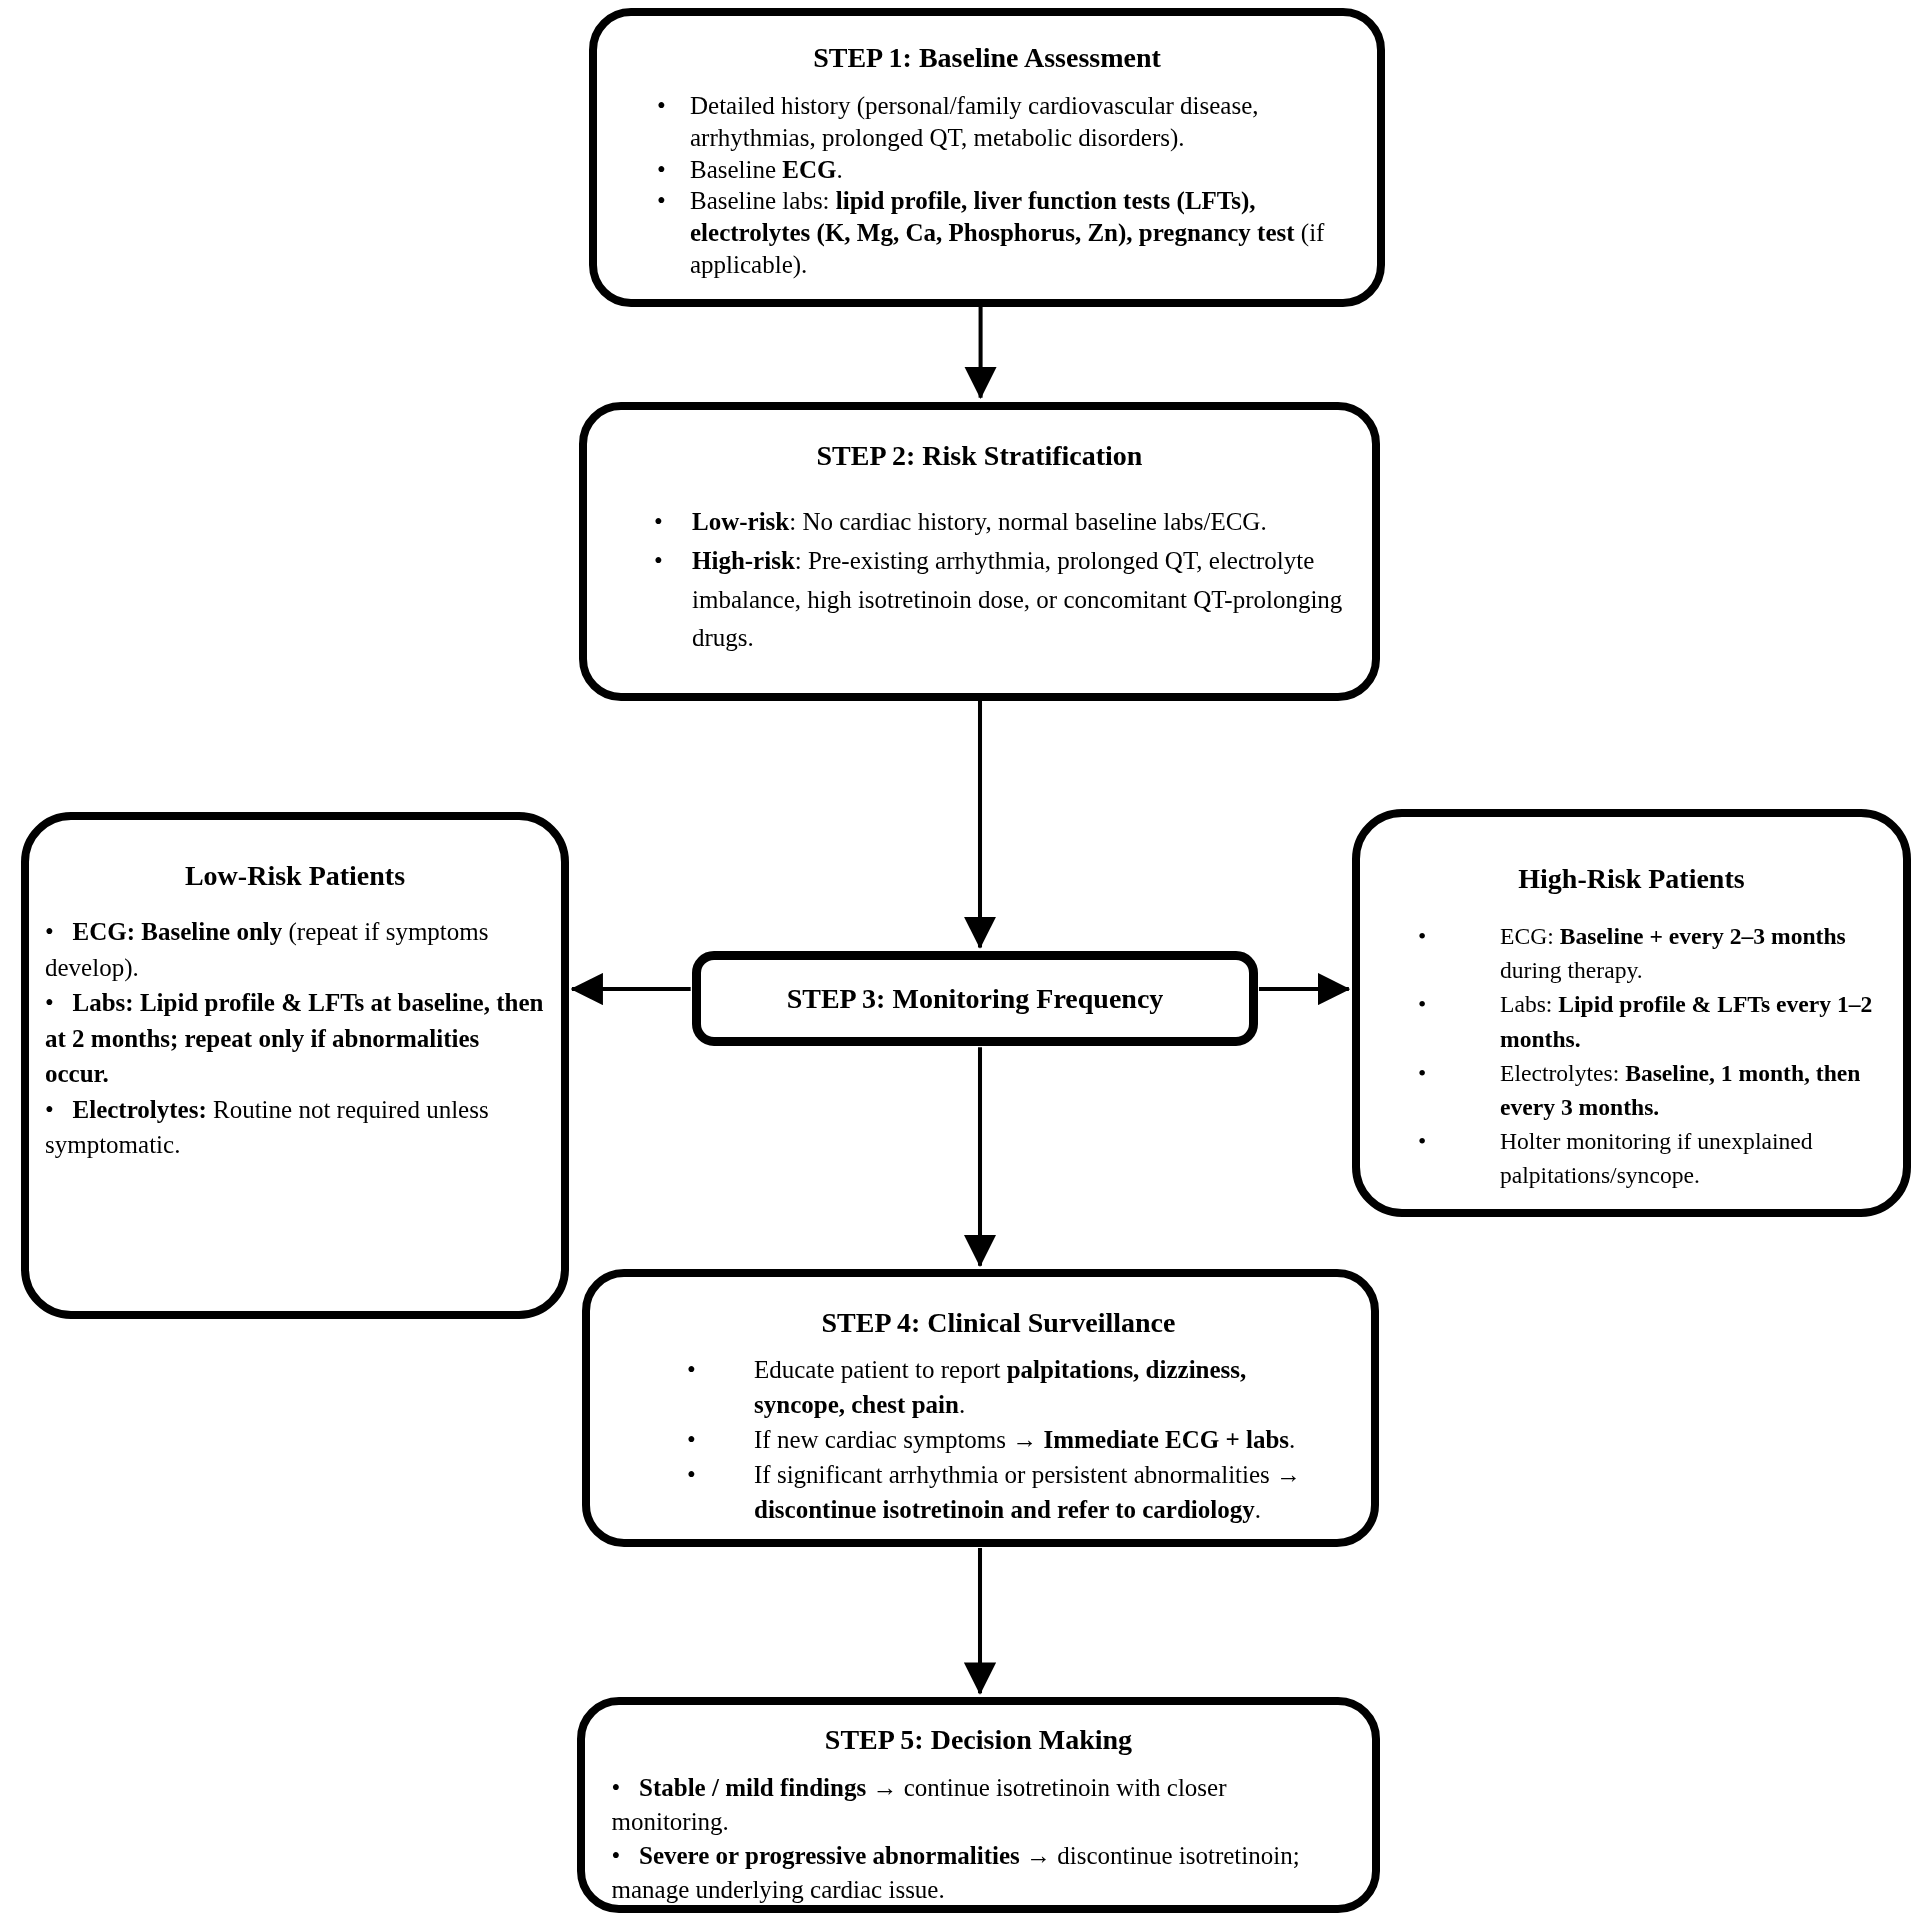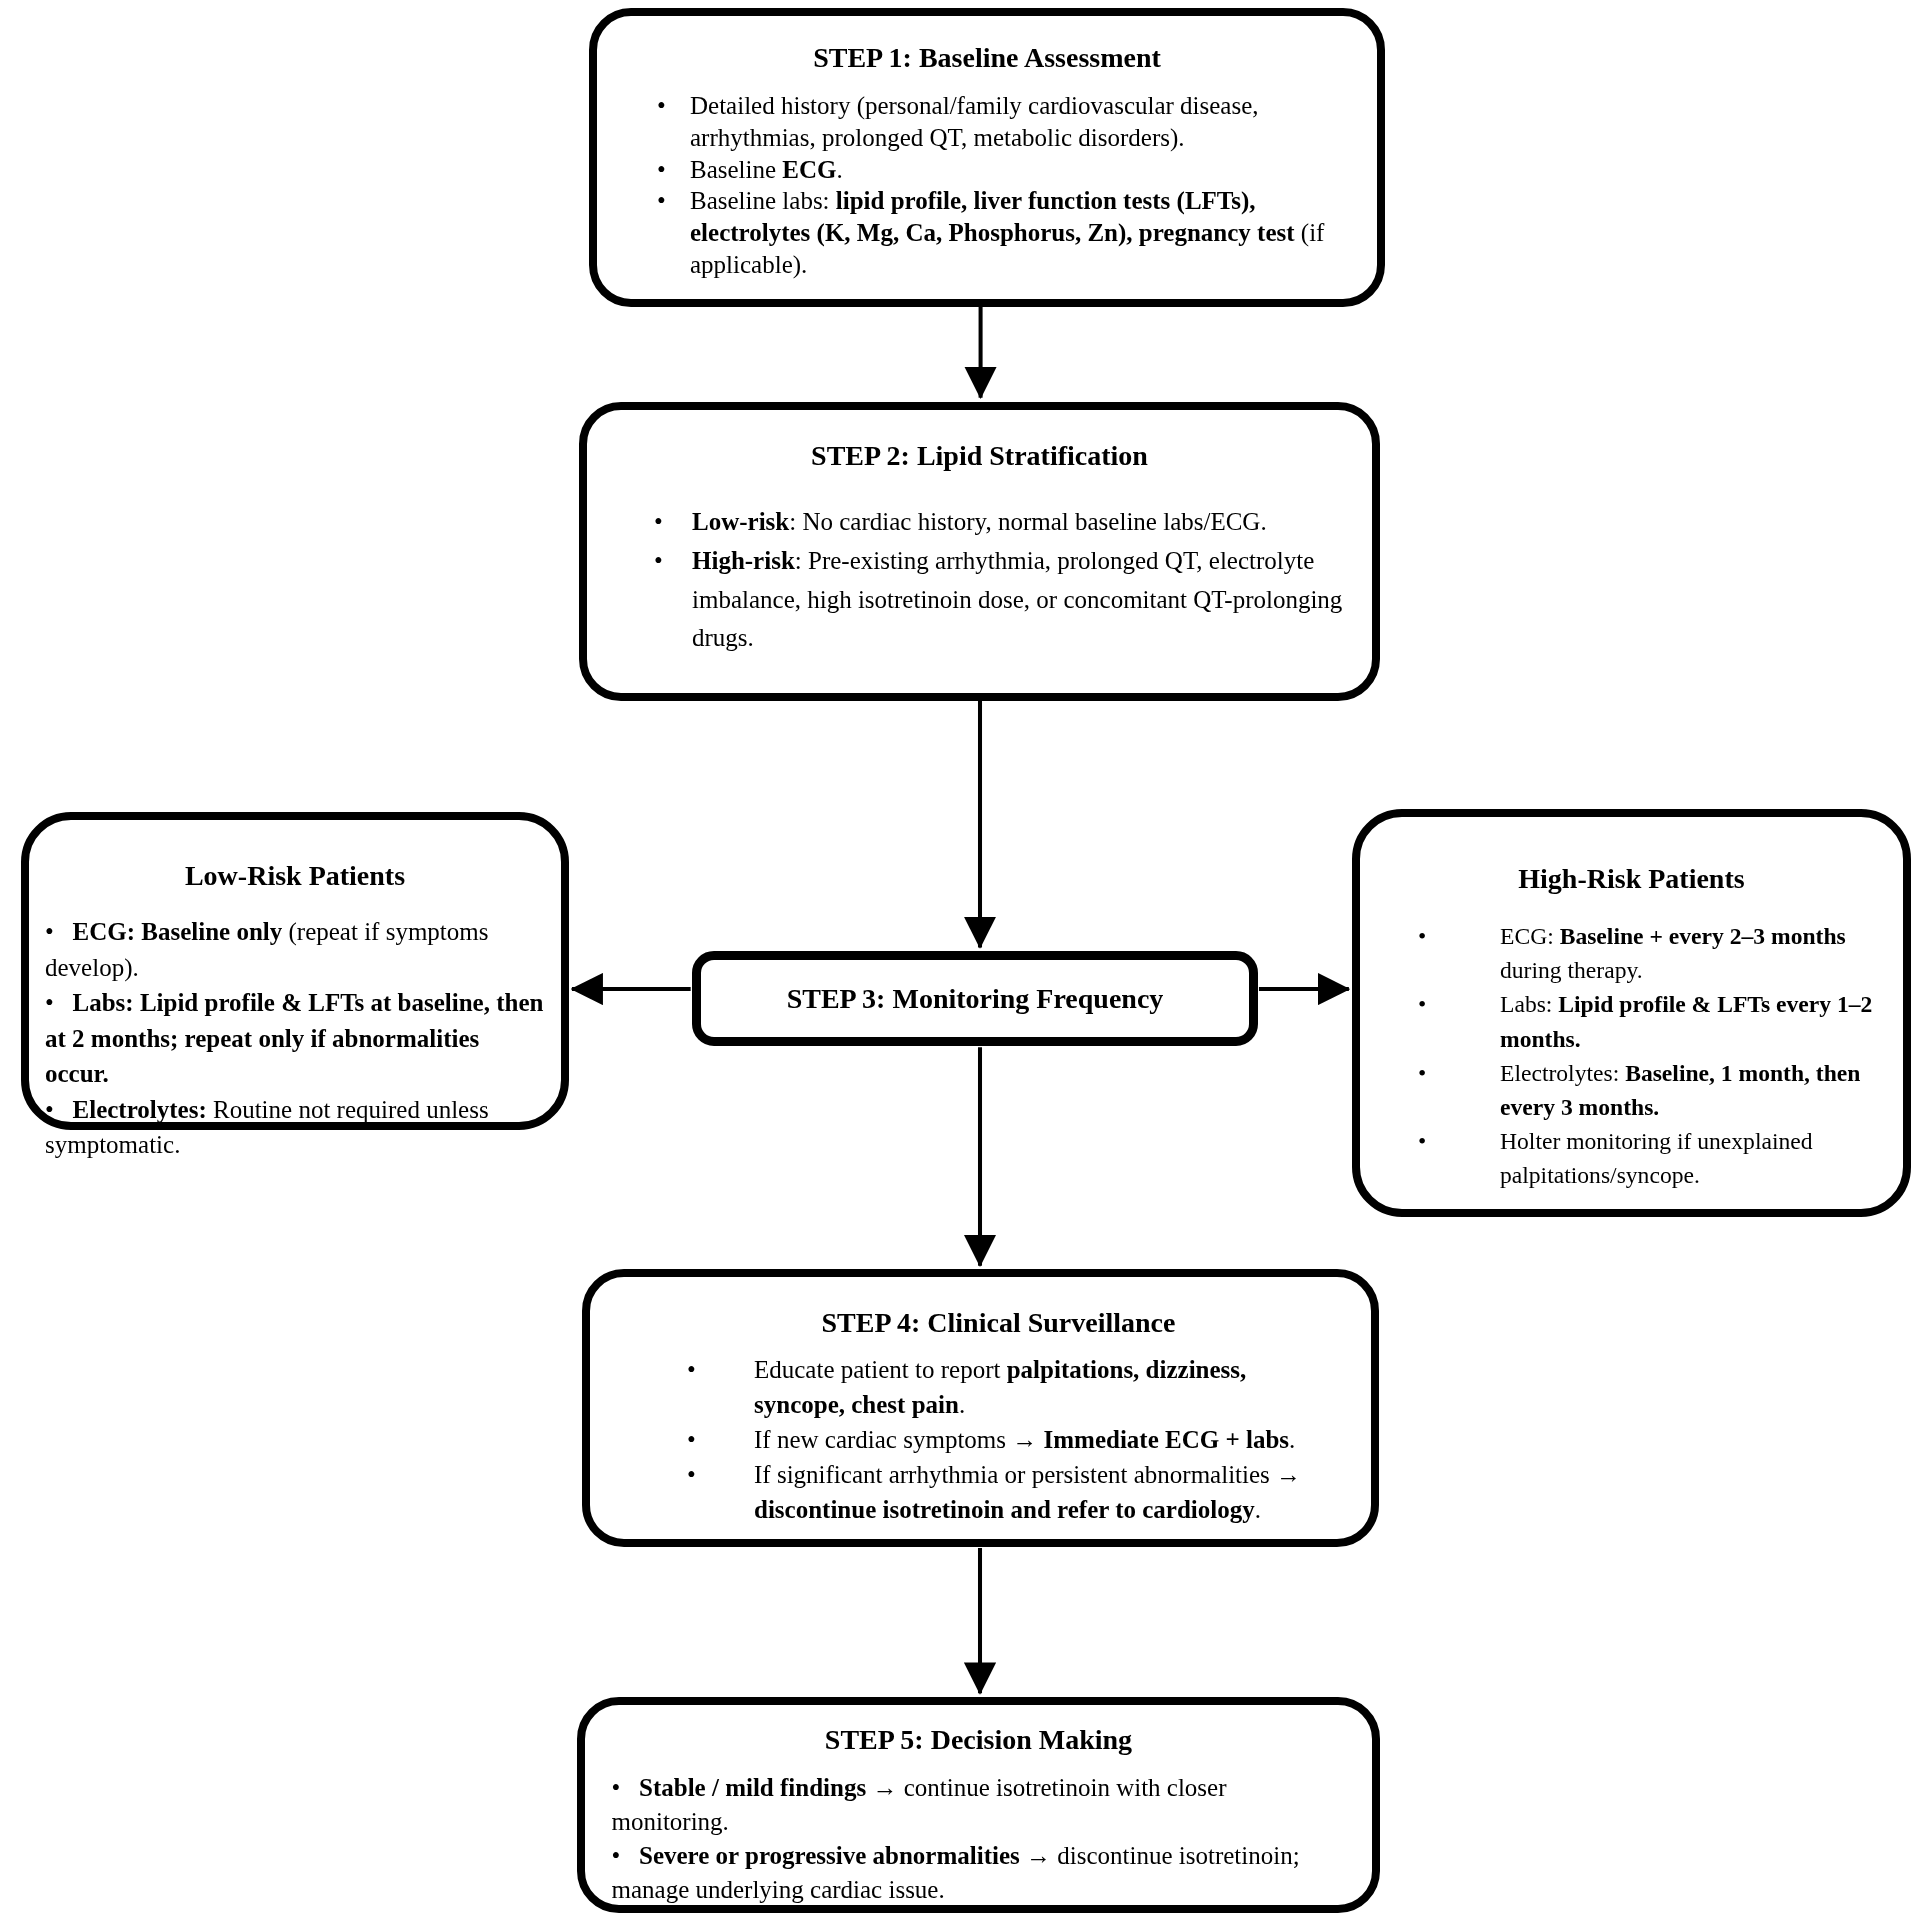--- a/index.html
+++ b/index.html
@@ -53,21 +53,21 @@
   #step2 .box-title { margin-top:28px; }
   #step2 .bullets { margin-top:30px; padding-left:67px; padding-right:26.5px; line-height:1.55; }
   #step2 li { padding-left:38px; }
 
   
   #step3 { left:692px; top:951px; width:566px; height:95px;
            border-radius:22px; border-width:9.2px;
            display:flex; align-items:center; justify-content:center; }
 
   
-  #low { left:21px; top:812px; width:548px; height:318px; border-radius:50px; }
+  #low { left:21px; top:812px; width:548px; height:507px; border-radius:50px; }
   #low .box-title { margin-top:38px; }
   #low .bullets { margin-top:21px; padding-left:16px; padding-right:17.3px; line-height:1.42; }
 
   
   #high { left:1352px; top:809px; width:559px; height:408px; border-radius:50px; }
   #high .box-title { margin-top:44px; }
   #high .bullets { margin-top:23px; padding-left:58px; padding-right:15px;
                    font-size:23.6px; line-height:1.45; }
   #high li { padding-left:82px; }
 
@@ -110,21 +110,21 @@
       <li>
         <span>Baseline </span><span class="b">ECG</span><span>.</span>
       </li>
       <li>
         <span>Baseline labs: </span><span class="b">lipid profile, liver function tests (LFTs), electrolytes (K, Mg, Ca, Phosphorus, Zn), pregnancy test</span><span> (if applicable).</span>
       </li>
     </ul>
   </section>
 
   <section class="box" id="step2">
-    <h2 class="box-title">STEP 2: Lipid Stratification</h2>
+    <h2 class="box-title">STEP 2: Risk Stratification</h2>
     <ul class="bullets hang">
       <li>
         <span class="b">Low-risk</span><span>: No cardiac history, normal baseline labs/ECG.</span>
       </li>
       <li>
         <span class="b">High-risk</span><span>: Pre-existing arrhythmia, prolonged QT, electrolyte imbalance, high isotretinoin dose, or concomitant QT-prolonging drugs.</span>
       </li>
     </ul>
   </section>
 

